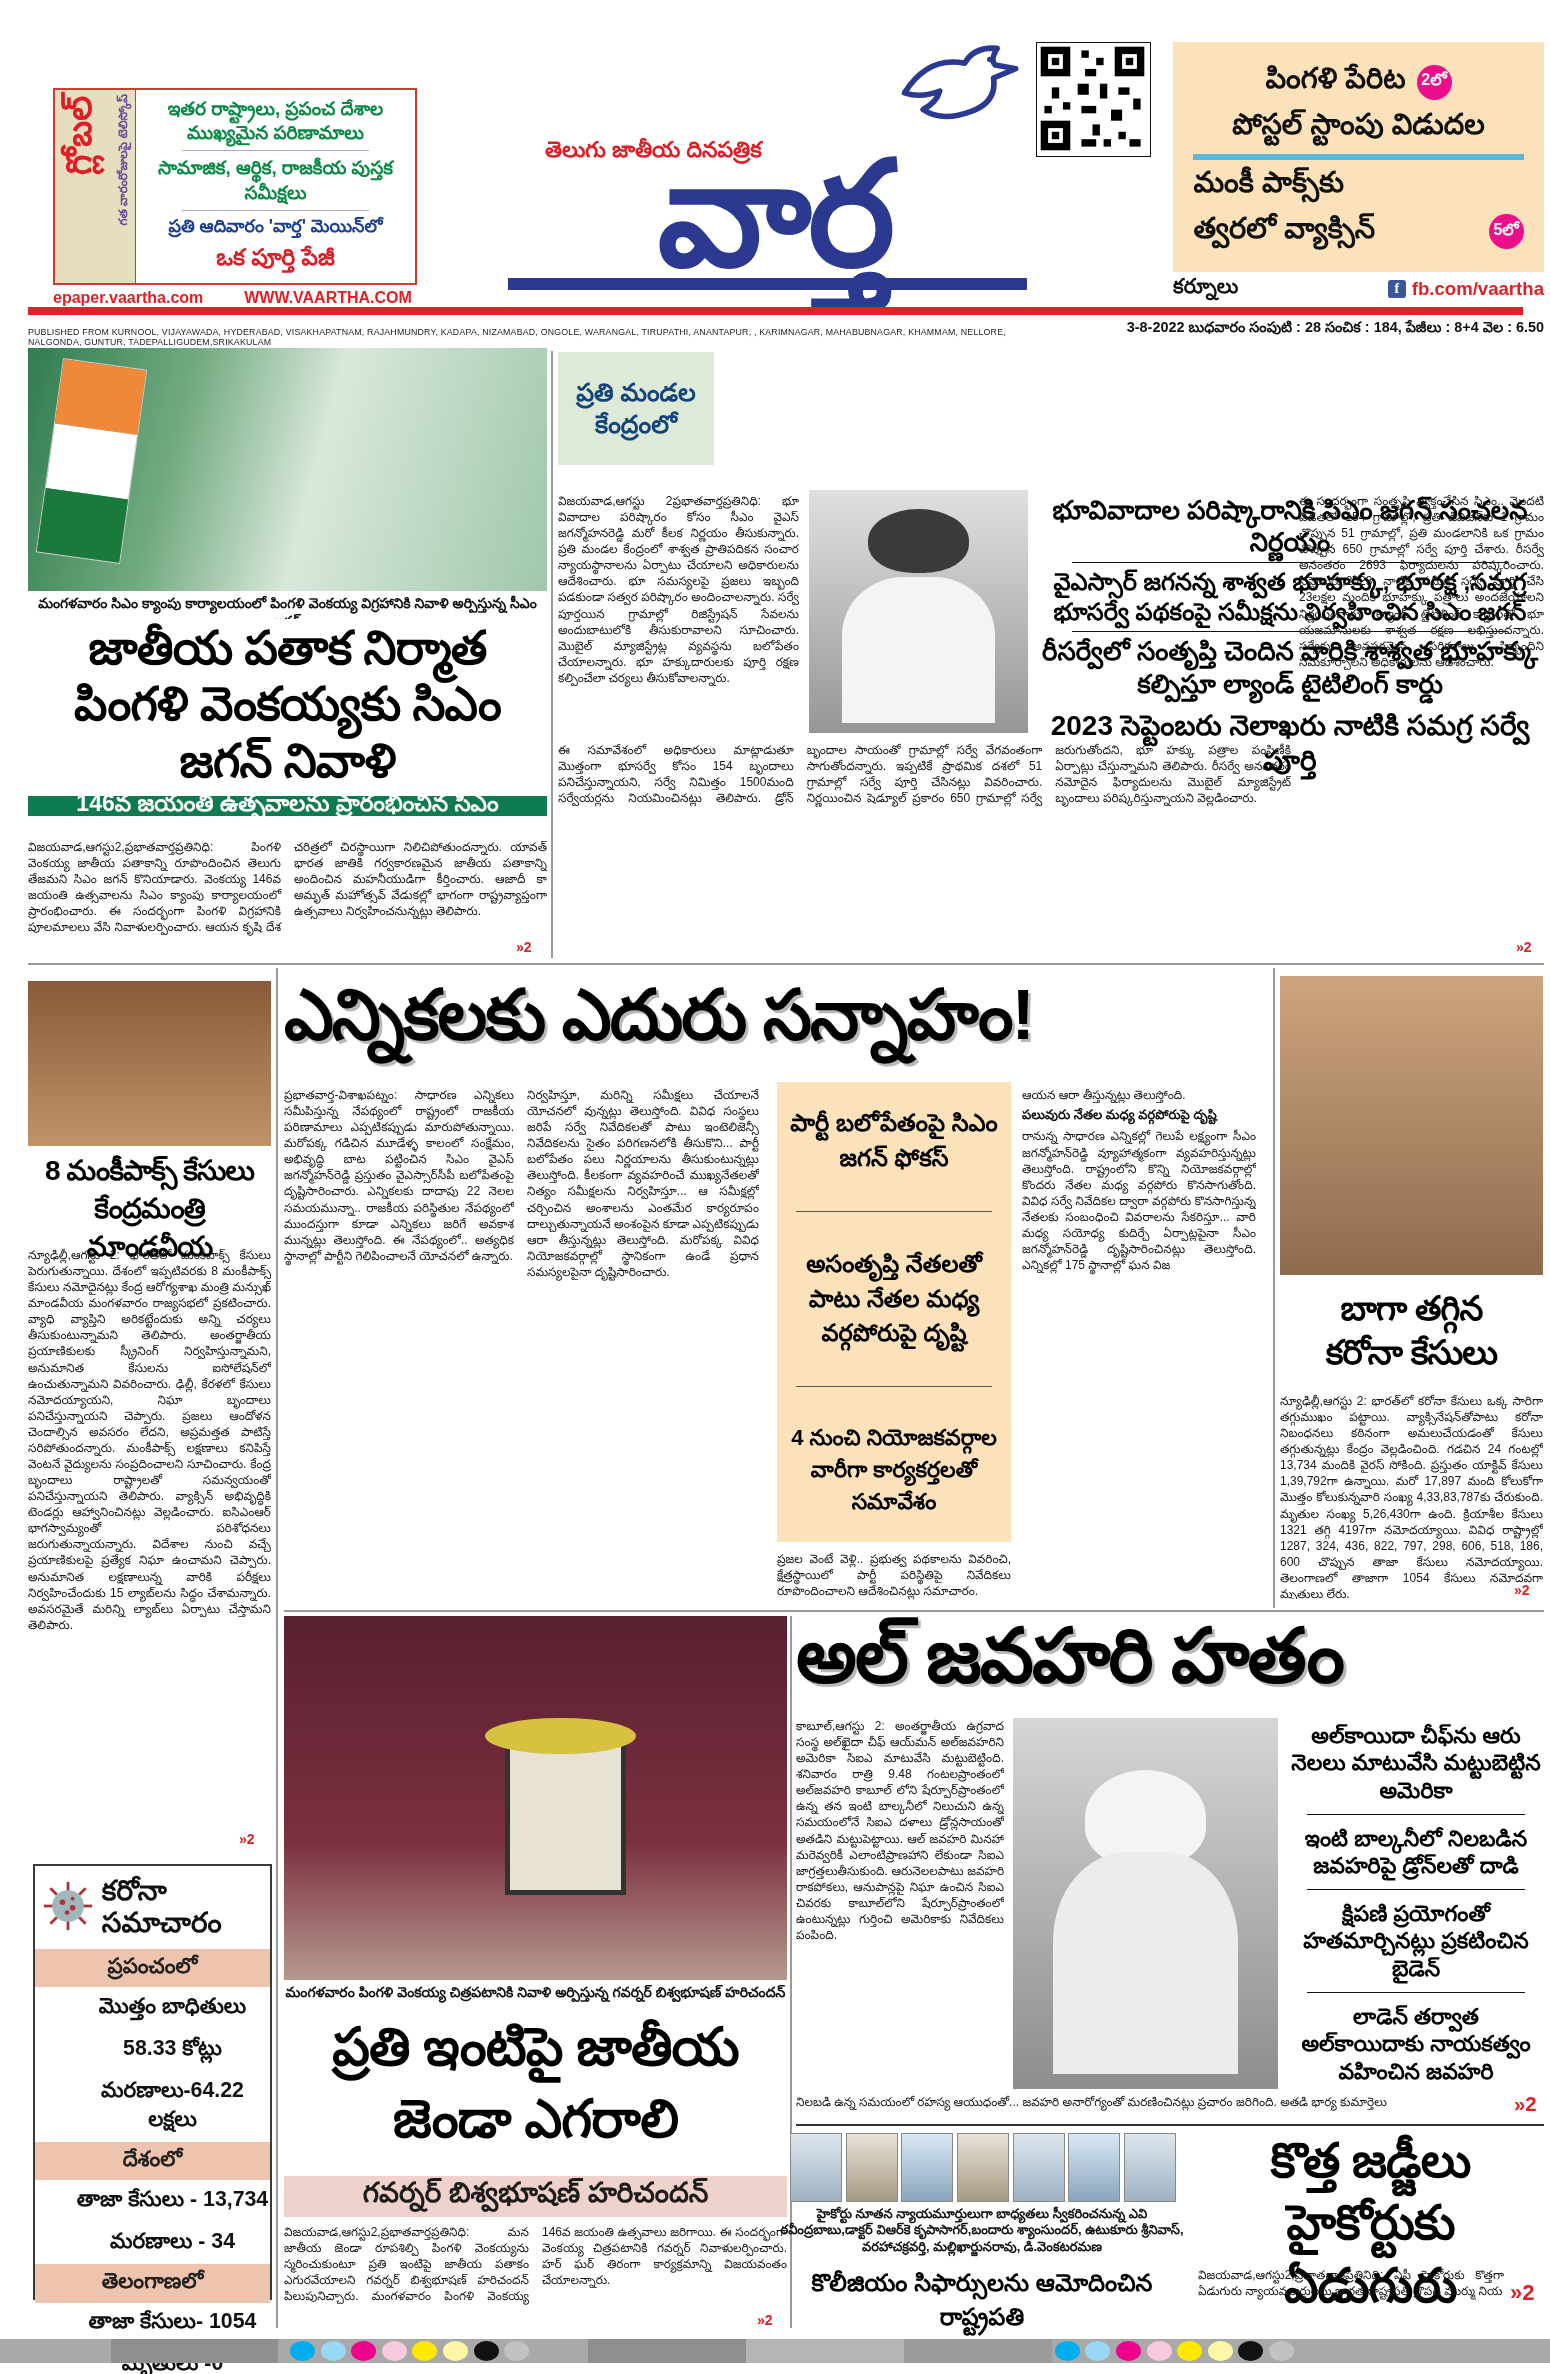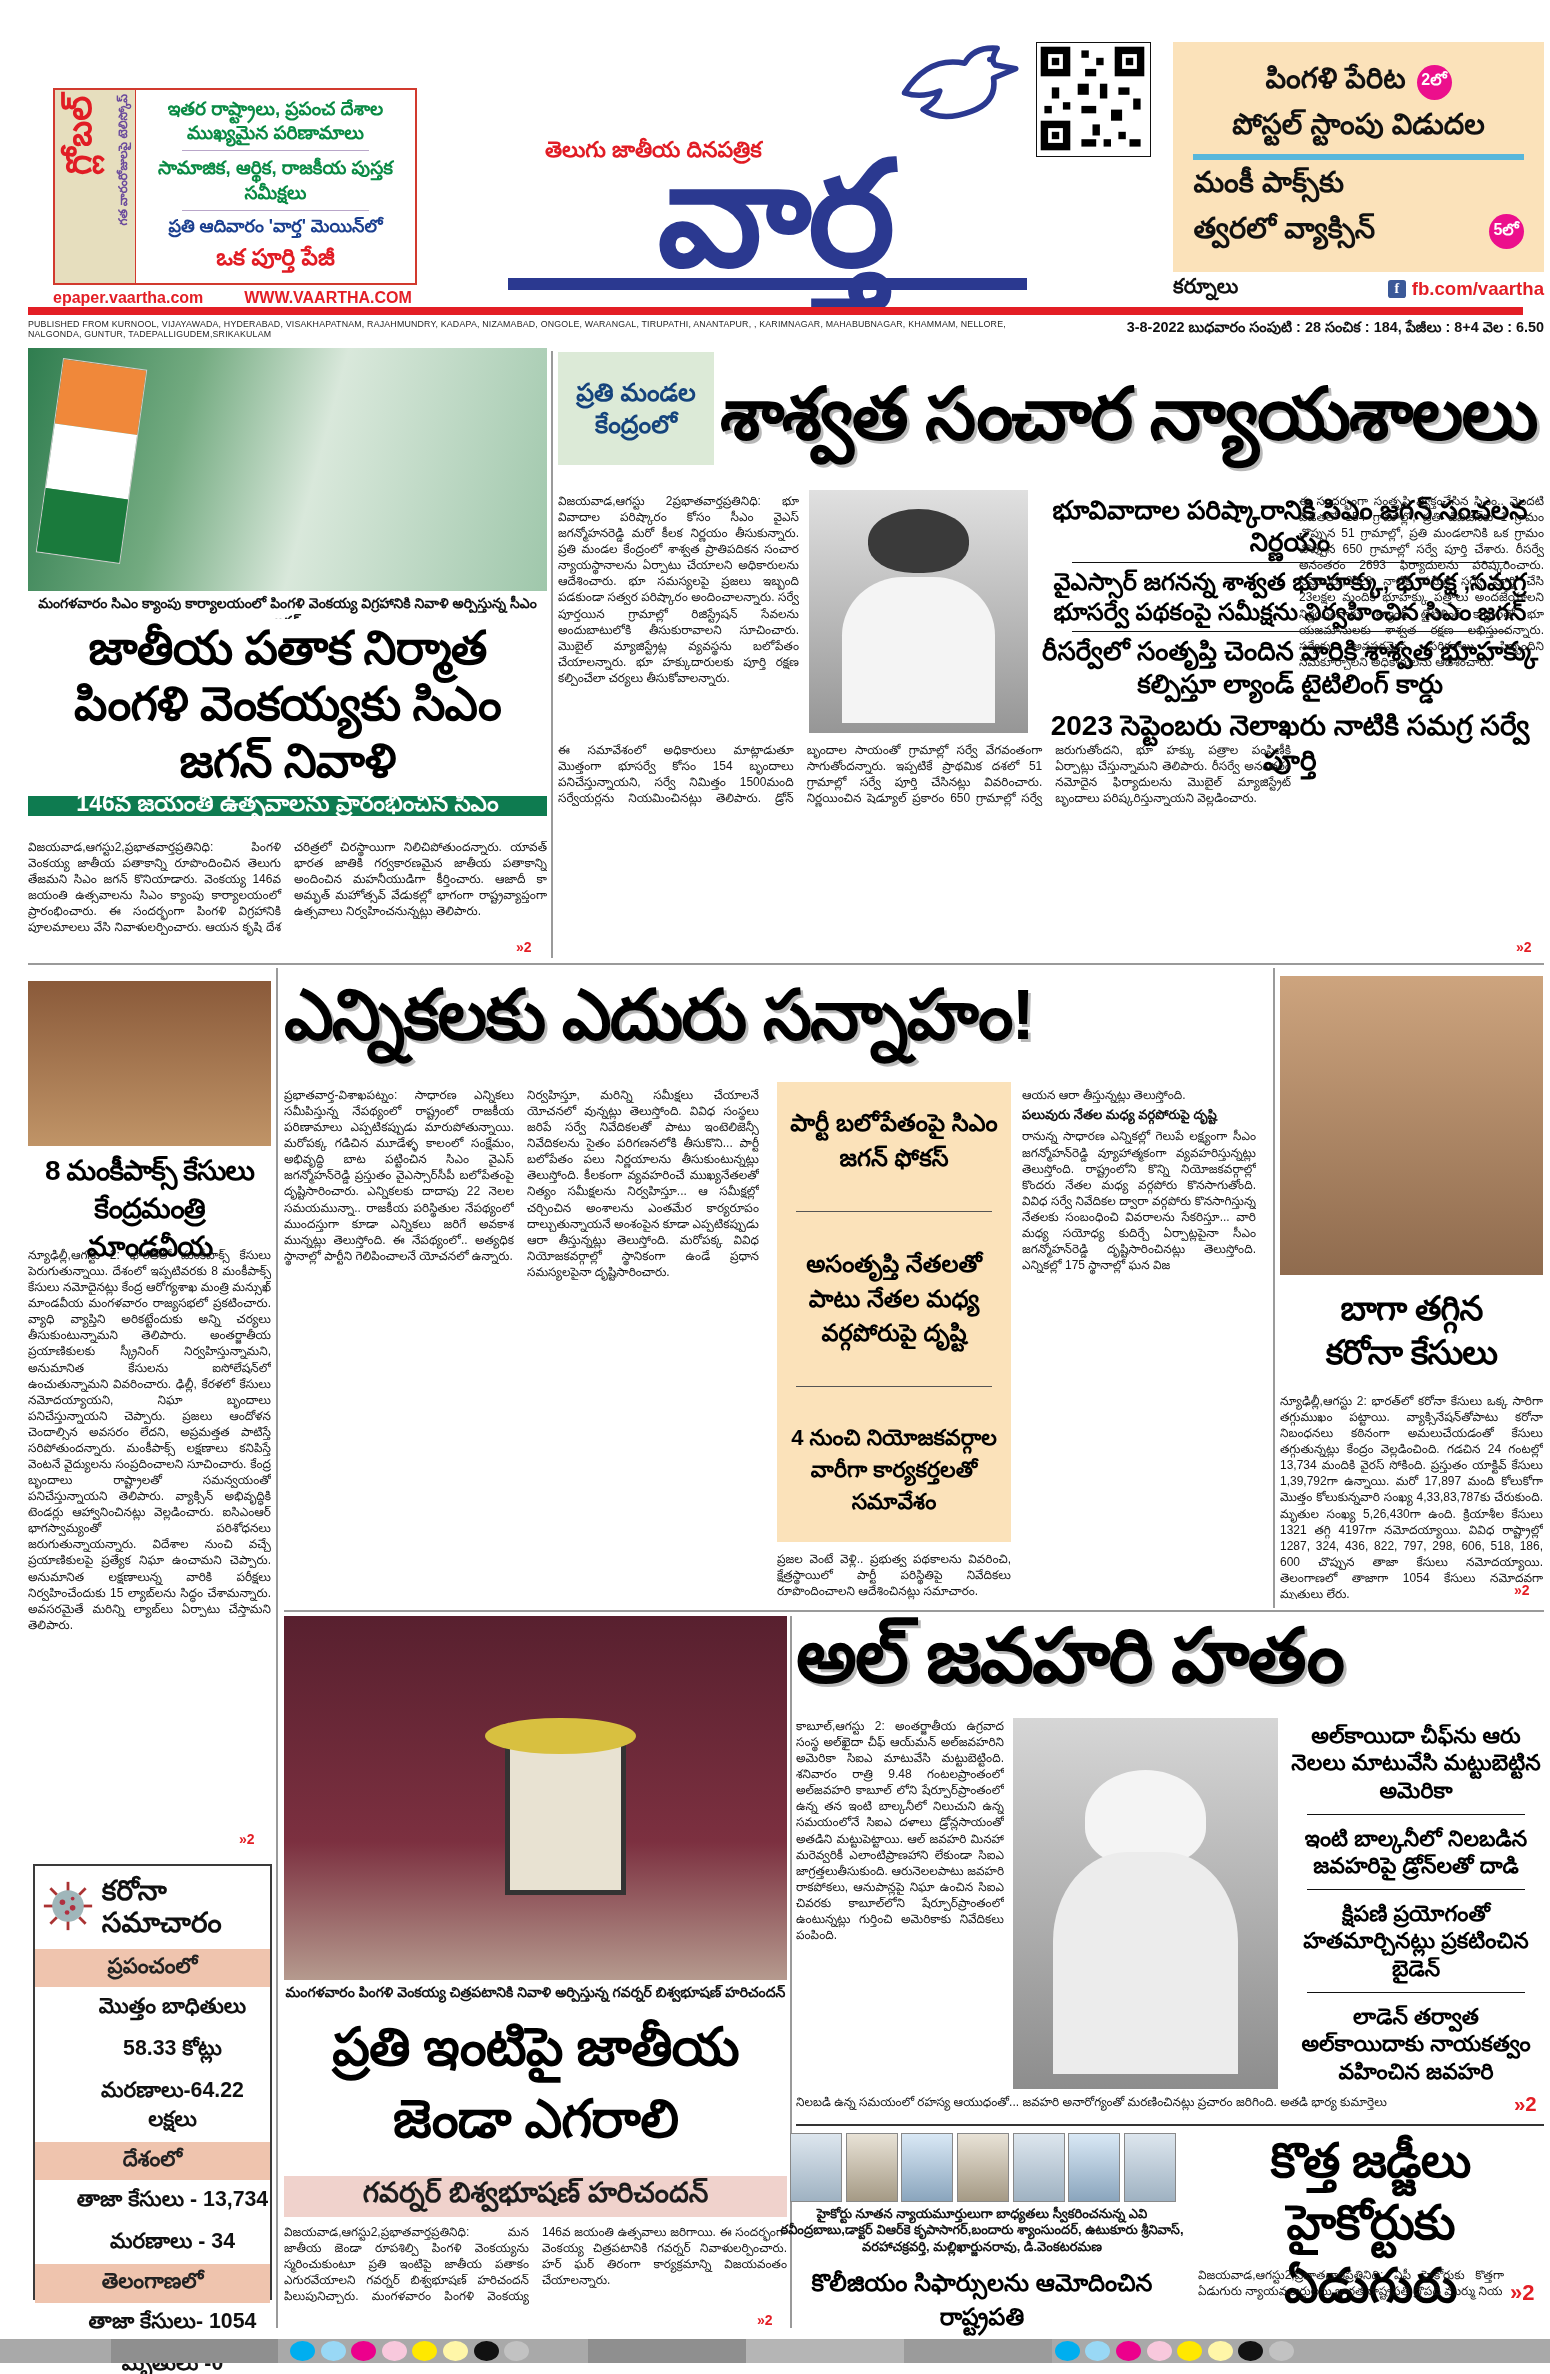--- a/index.html
+++ b/index.html
@@ -147,40 +147,39 @@
   </div>
   <div class="abs" style="left:1173px;top:275px;width:371px;display:flex;align-items:center;justify-content:space-between;">
     <span style="font-weight:900;font-size:20.4px;color:#111;">కర్నూలు</span>
     <span style="display:flex;align-items:center;gap:5.6px;">
       <span class="fbicon">f</span>
       <span class="redtxt" style="font-size:18.6px;">fb.com/vaartha</span>
     </span>
   </div>
 
   <div class="abs" style="left:28px;top:307px;width:1495px;height:8.3px;background:#e31e25;"></div>
-  <div class="abs" style="left:28px;top:319px;width:1020px;font-size:8.8px;color:#222;letter-spacing:0.2px;">PUBLISHED FROM KURNOOL, VIJAYAWADA, HYDERABAD, VISAKHAPATNAM, RAJAHMUNDRY, KADAPA, NIZAMABAD, ONGOLE, WARANGAL, TIRUPATHI, ANANTAPUR, , KARIMNAGAR, MAHABUBNAGAR, KHAMMAM, NELLORE, NALGONDA, GUNTUR, TADEPALLIGUDEM,SRIKAKULAM</div>
+  <div class="abs" style="left:28px;top:327px;width:1020px;font-size:8.8px;color:#222;letter-spacing:0.2px;">PUBLISHED FROM KURNOOL, VIJAYAWADA, HYDERABAD, VISAKHAPATNAM, RAJAHMUNDRY, KADAPA, NIZAMABAD, ONGOLE, WARANGAL, TIRUPATHI, ANANTAPUR, , KARIMNAGAR, MAHABUBNAGAR, KHAMMAM, NELLORE, NALGONDA, GUNTUR, TADEPALLIGUDEM,SRIKAKULAM</div>
   <div class="abs" style="left:1048px;top:319px;width:496px;text-align:right;font-weight:900;font-size:14.4px;color:#111;">3-8-2022 బుధవారం సంపుటి : 28 సంచిక : 184, పేజీలు : 8+4 వెల : 6.50</div>
 
   <div class="abs photo ph-flag" style="left:28px;top:348px;width:519px;height:243px;">
     <div class="flagstripe">
       <div style="background:#f0883a;"></div>
         <div style="background:#fff;"></div>
         <div style="background:#1a7a3c;"></div>
     </div>
   </div>
   <div class="abs cap" style="left:28px;top:595px;width:519px;height:24px;">మంగళవారం సిఎం క్యాంపు కార్యాలయంలో పింగళి వెంకయ్య విగ్రహానికి నివాళి అర్పిస్తున్న సీఎం జగన్</div>
   <div class="abs headline" style="left:28px;top:620px;width:519px;height:174px;font-size:47px;line-height:1.2;text-align:center;">జాతీయ పతాక నిర్మాత పింగళి వెంకయ్యకు సిఎం జగన్ నివాళి</div>
   <div class="abs green-bar" style="left:28px;top:796px;width:519px;height:20px;font-size:23px;">146వ జయంతి ఉత్సవాలను ప్రారంభించిన సిఎం</div>
   <div class="abs body-text cols2" style="left:28px;top:839px;width:519px;height:117px;">విజయవాడ,ఆగస్టు2,ప్రభాతవార్తప్రతినిధి: పింగళి వెంకయ్య జాతీయ పతాకాన్ని రూపొందించిన తెలుగు తేజమని సిఎం జగన్ కొనియాడారు. వెంకయ్య 146వ జయంతి ఉత్సవాలను సిఎం క్యాంపు కార్యాలయంలో ప్రారంభించారు. ఈ సందర్భంగా పింగళి విగ్రహానికి పూలమాలలు వేసి నివాళులర్పించారు. ఆయన కృషి దేశ చరిత్రలో చిరస్థాయిగా నిలిచిపోతుందన్నారు. యావత్ భారత జాతికి గర్వకారణమైన జాతీయ పతాకాన్ని అందించిన మహనీయుడిగా కీర్తించారు. ఆజాదీ కా అమృత్ మహోత్సవ్ వేడుకల్లో భాగంగా రాష్ట్రవ్యాప్తంగా ఉత్సవాలు నిర్వహించనున్నట్లు తెలిపారు.</div>
   <div class="abs jump" style="left:516px;top:939px;">»2</div>
 
   <div class="abs vrule" style="left:551px;top:351px;height:607px;"></div>
 
   <div class="abs kicker" style="left:558px;top:352px;width:156px;height:113px;font-size:25px;">ప్రతి మండల కేంద్రంలో</div>
-  <div class="abs display" style="left:720px;top:358px;width:826px;height:130px;font-size:73px;white-space:nowrap;display:flex;align-items:center;">శాశ్వత సంచార న్యాయశాలలు</div>
 
   <div class="abs body-text" style="left:558px;top:493px;width:241px;height:327px;">విజయవాడ,ఆగస్టు 2ప్రభాతవార్తప్రతినిధి: భూ వివాదాల పరిష్కారం కోసం సీఎం వైఎస్ జగన్మోహనరెడ్డి మరో కీలక నిర్ణయం తీసుకున్నారు. ప్రతి మండల కేంద్రంలో శాశ్వత ప్రాతిపదికన సంచార న్యాయస్థానాలను ఏర్పాటు చేయాలని అధికారులను ఆదేశించారు. భూ సమస్యలపై ప్రజలు ఇబ్బంది పడకుండా సత్వర పరిష్కారం అందించాలన్నారు. సర్వే పూర్తయిన గ్రామాల్లో రిజిస్ట్రేషన్ సేవలను అందుబాటులోకి తీసుకురావాలని సూచించారు. మొబైల్ మ్యాజిస్ట్రేట్ల వ్యవస్థను బలోపేతం చేయాలన్నారు. భూ హక్కుదారులకు పూర్తి రక్షణ కల్పించేలా చర్యలు తీసుకోవాలన్నారు.</div>
   <div class="abs photo ph-jagan" style="left:809px;top:490px;width:219px;height:243px;">
     <div class="turban" style="background:#3a3a3a;border-radius:50% 50% 45% 45%;top:8%;"></div>
     <div class="robe" style="background:#f4f4f4;"></div>
   </div>
 
   <div class="abs subhead-stack" style="left:1037px;top:490px;width:506px;height:269px;">
     <div class="sh" style="font-size:26px;">భూవివాదాల పరిష్కారానికి సిఎం జగన్ సంచలన నిర్ణయం</div>
     <div class="sh-rule"></div>

